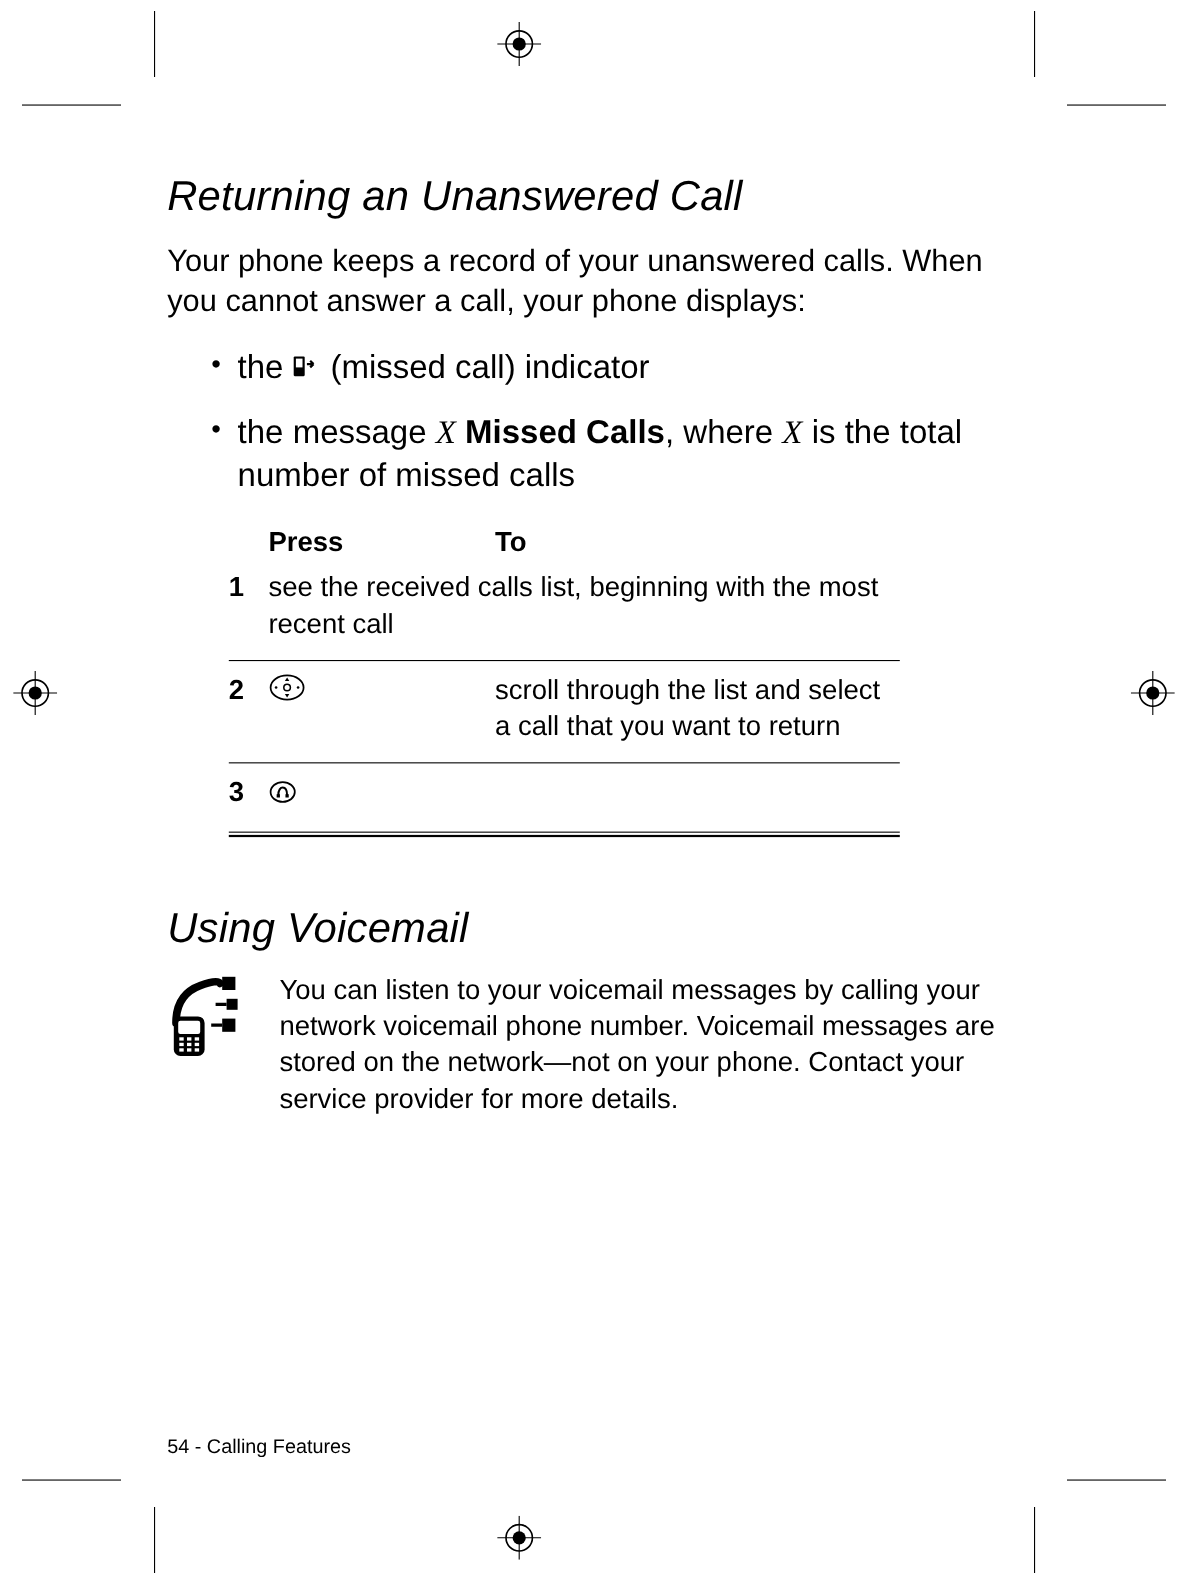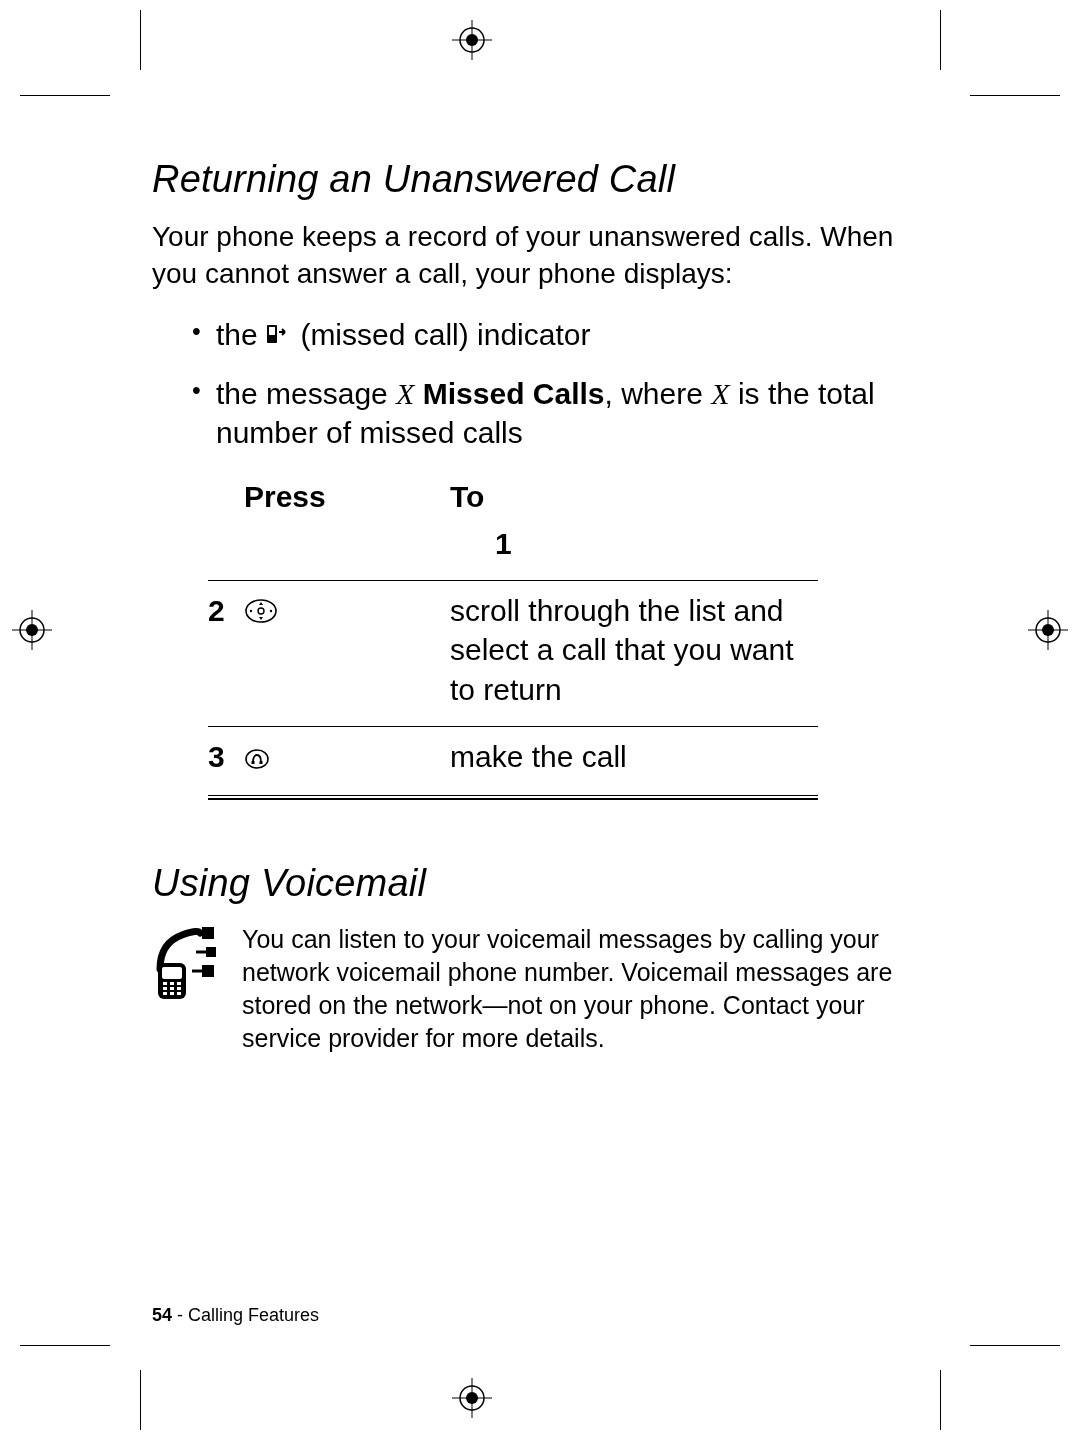--- a/index.html
+++ b/index.html
@@ -60,47 +60,46 @@
     font-style: italic;
     font-family: "Times New Roman", serif;
   }
   .tbl-wrap {
     margin-left: 56px;
     width: 610px;
   }
   .tbl-row {
     display: flex;
     align-items: flex-start;
-    font-size: 30px;
+    font-size: 25px;
     line-height: 1.32;
-    justify-content: center;
   }
   .hdr {
     font-weight: bold;
     margin-bottom: 4px;
   }
   .col-num { width: 36px; font-weight: bold;}
   .col-press { width: 206px; }
   .col-to { flex: 1; padding-right:4px;}
   .sep-thin { border-top: 1px solid #000; margin: 6px 0; }
   .sep-dbl  { border-top: 1px solid #000; margin-top:6px; }
   .sep-dbl2 { border-top: 2px solid #000; margin-top:2px; }
   .row-pad { padding: 4px 0 10px 0; }
   .icon-inline { display:inline-block; vertical-align:-3px; }
 
-  .vm-block { display:flex; align-items:flex-start; gap:18px; margin-top:18px;}
+  .vm-block { display:flex; align-items:flex-start; gap:30px; margin-top:18px;}
   .vm-text { font-size:25px; line-height:1.32; }
 
   .footer {
     position:absolute;
     left:152px;
     bottom:112px;
     font-size:18px;
   }
-  .footer .pg { font-weight:bold; }
+  .footer .pg { font-weight:normal; }
 
   
   .reg {
     position:absolute;
     width:40px; height:40px;
   }
   .reg svg { width:40px; height:40px; }
   .crop-h { position:absolute; height:1px; background:#000; }
   .crop-v { position:absolute; width:1px; background:#000; }
 </style>
@@ -177,20 +176,21 @@
 
   <div class="tbl-wrap">
     <div class="tbl-row hdr">
       <div class="col-num"></div>
       <div class="col-press">Press</div>
       <div class="col-to">To</div>
     </div>
 
     <div class="tbl-row row-pad">
       <div class="col-num">1</div>
+      <div class="col-to">see the received calls list, beginning with the most recent call</div>
     </div>
     <div class="sep-thin"></div>
 
     <div class="tbl-row row-pad">
       <div class="col-num">2</div>
       <div class="col-press">
         <span class="icon-inline">
           <svg width="34" height="26" viewBox="0 0 34 26">
             <ellipse cx="17" cy="13" rx="15" ry="11" fill="none" stroke="#000" stroke-width="1.6"></ellipse>
             <circle cx="17" cy="13" r="3" fill="none" stroke="#000" stroke-width="1.4"></circle>
@@ -210,21 +210,20 @@
       <div class="col-press">
         <span class="icon-inline">
           <svg width="26" height="22" viewBox="0 0 26 22">
             <ellipse cx="13" cy="11" rx="11" ry="9" fill="none" stroke="#000" stroke-width="1.6"></ellipse>
             <path d="M9 14 C9 9 11 7 13 7 C15 7 17 9 17 14" fill="none" stroke="#000" stroke-width="1.8"></path>
             <rect x="7.5" y="13" width="3" height="3" fill="#000"></rect>
             <rect x="15.5" y="13" width="3" height="3" fill="#000"></rect>
           </svg>
         </span>
       </div>
-      <div class="col-to">make the call</div>
     </div>
     <div class="sep-dbl"></div>
     <div class="sep-dbl2"></div>
   </div>
 
   <h1 class="sec" style="margin-top:62px;">Using Voicemail</h1>
 
   <div class="vm-block">
     <div>
       <svg width="72" height="80" viewBox="0 0 72 80">

